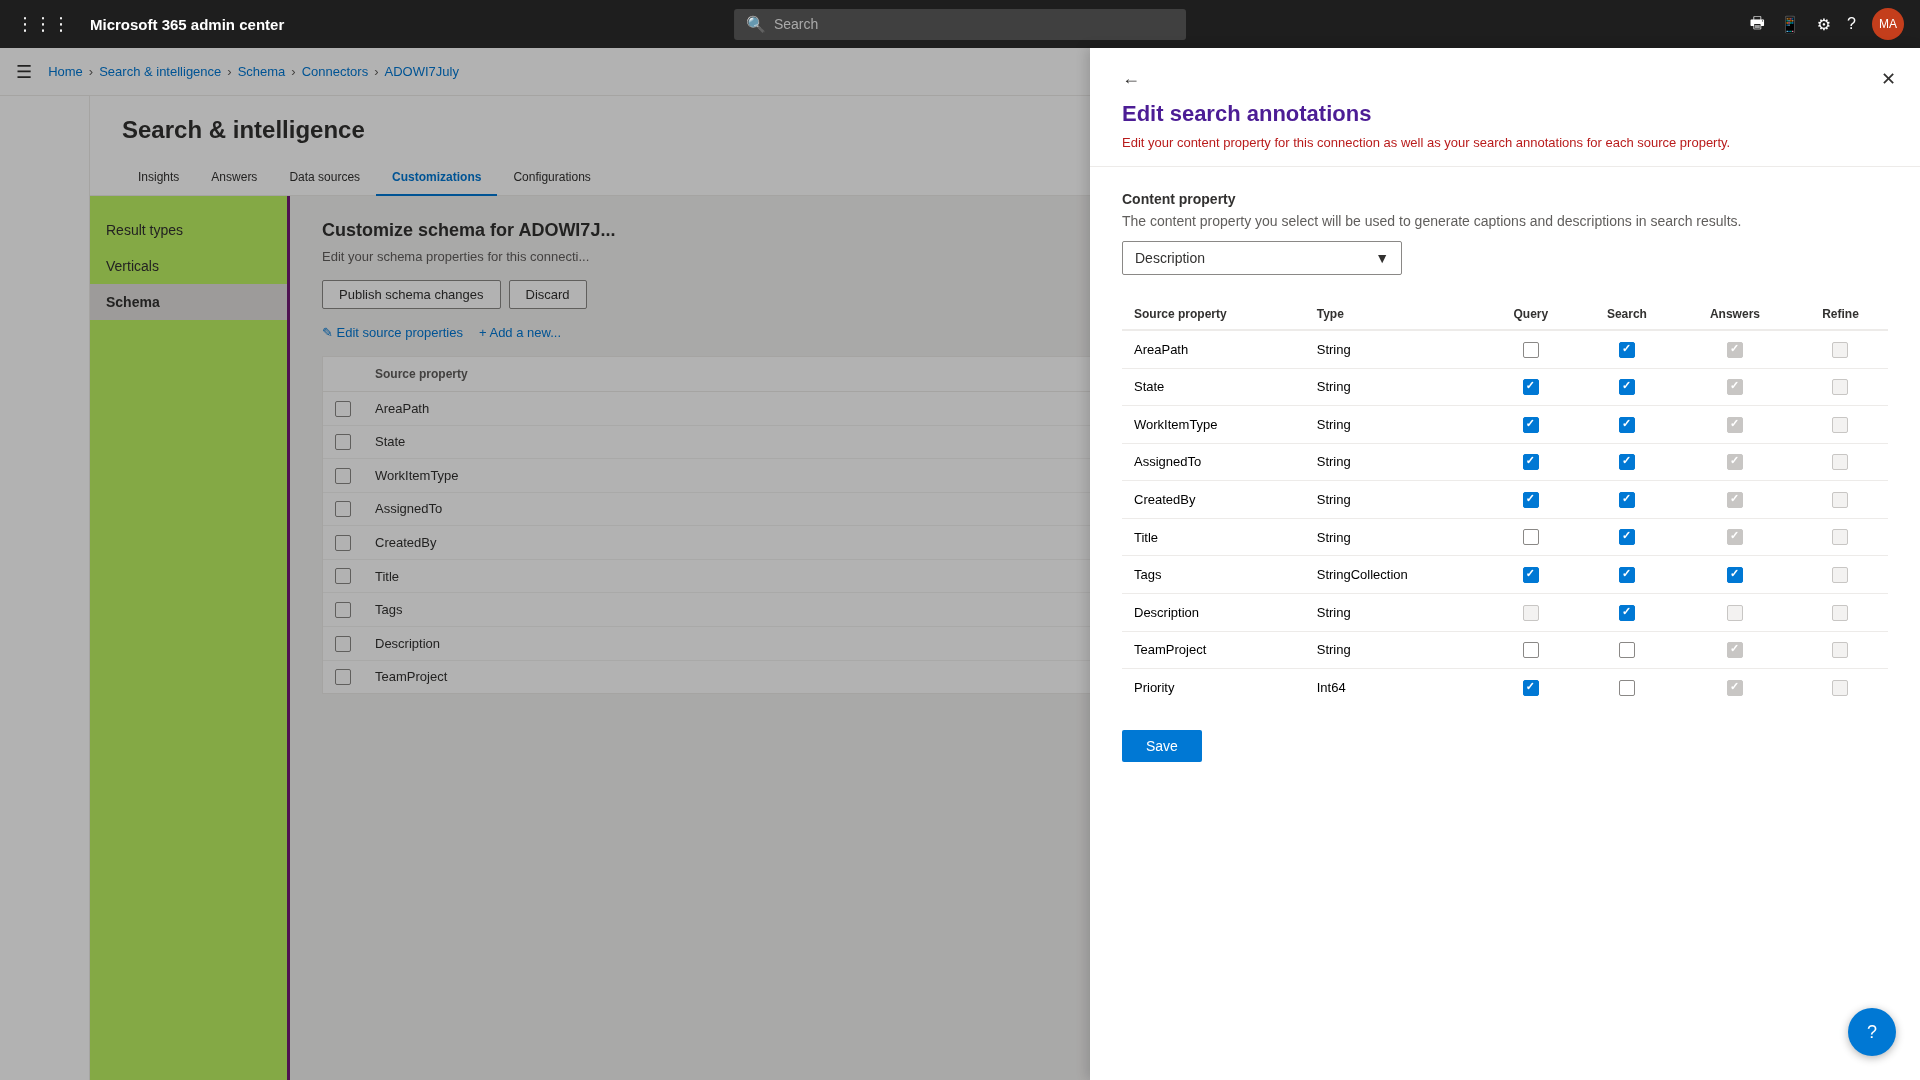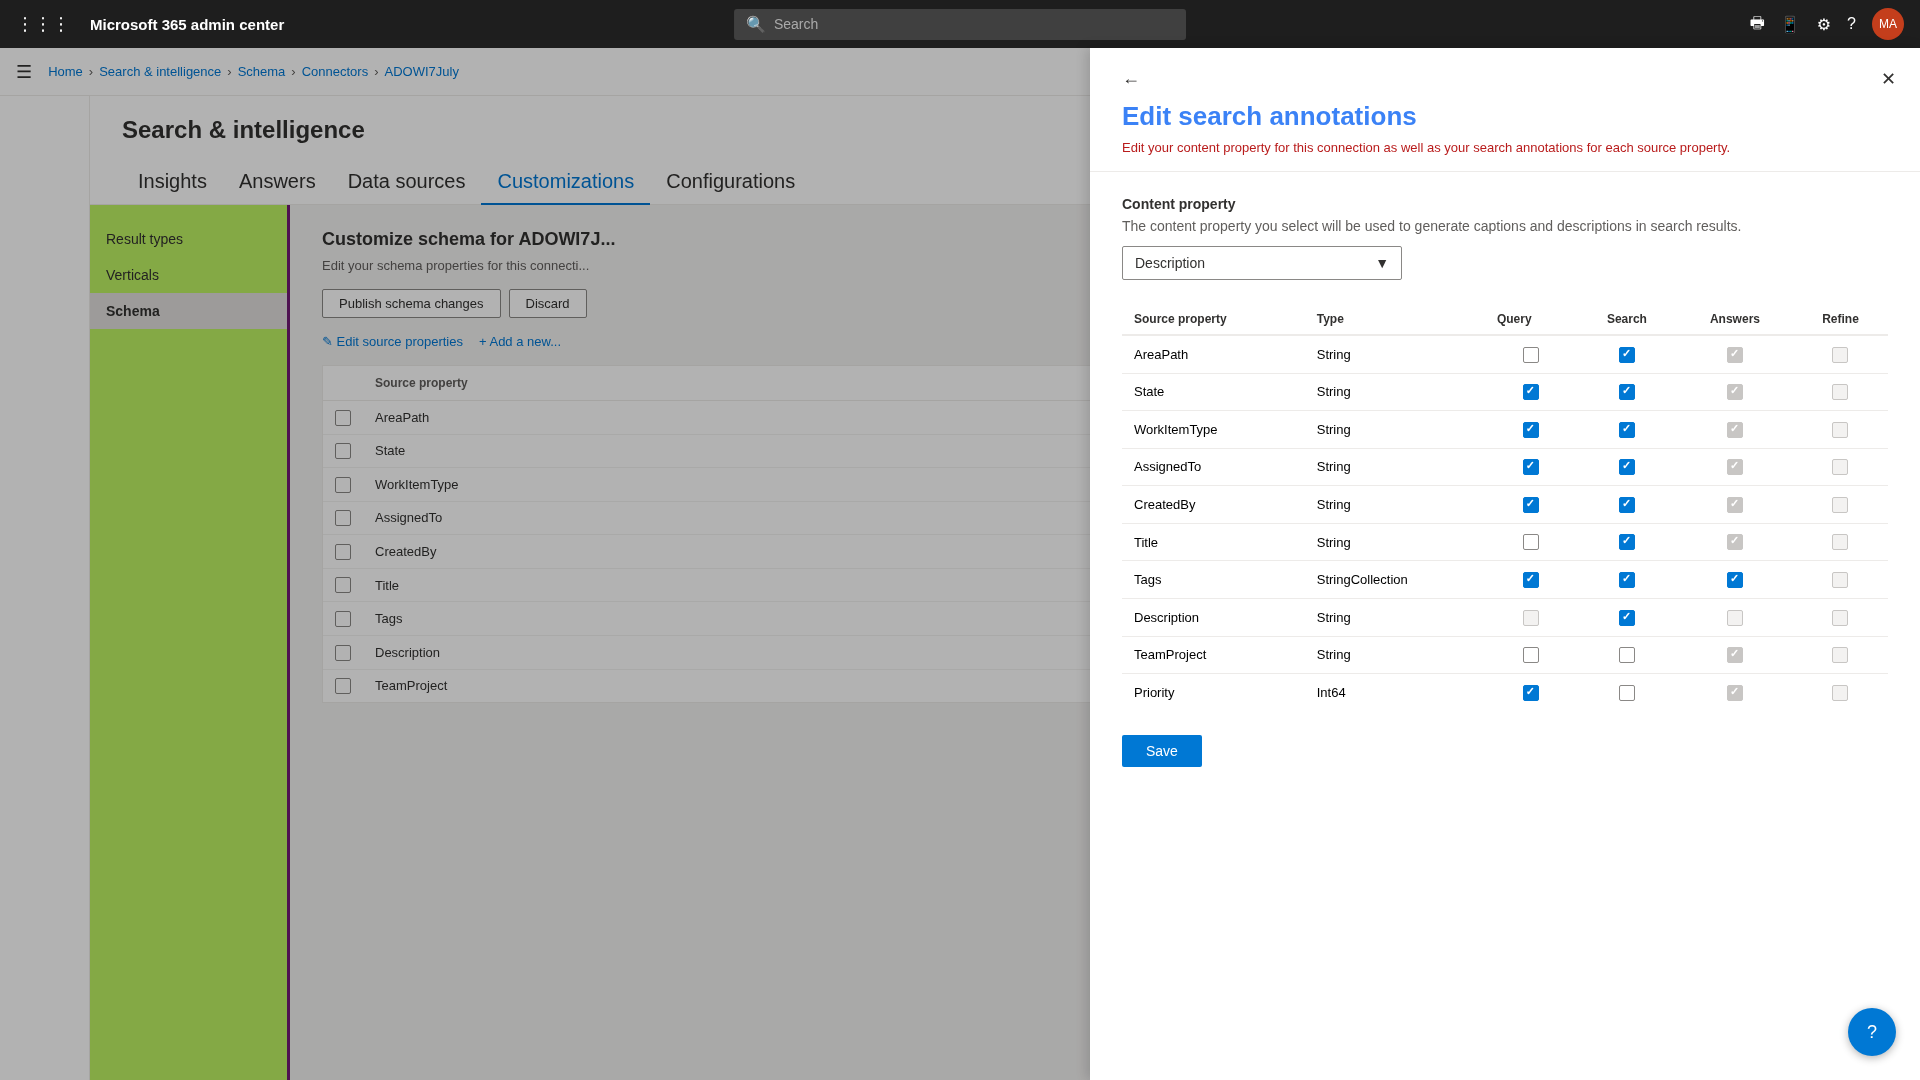--- a/index.html
+++ b/index.html
@@ -94,27 +94,27 @@
     .page-header {
       background: white;
       padding: 20px 32px 0 32px;
       border-bottom: 1px solid #edebe9;
     }
     .page-title { font-size: 24px; font-weight: 700; color: #323130; margin-bottom: 16px; }
 
     .tabs { display: flex; gap: 0; }
     .tab {
       padding: 10px 16px;
-      font-size: 20px;
+      font-size: 12px;
       color: #323130;
       cursor: pointer;
       border-bottom: 2px solid transparent;
       margin-bottom: -1px;
     }
-    .tab.active { color: #0078d4; border-bottom: 2px solid #0078d4; font-weight: 400; }
+    .tab.active { color: #0078d4; border-bottom: 2px solid #0078d4; font-weight: 700; }
 
     .page-body {
       display: flex;
       flex: 1;
       overflow: hidden;
     }
 
     
     .sec-sidebar {
       width: 200px;
@@ -174,21 +174,21 @@
     .panel-header {
       padding: 20px 32px 0 32px;
       border-bottom: 1px solid #edebe9;
       position: sticky; top: 0; background: white; z-index: 10;
     }
     .panel-back { font-size: 18px; color: #323130; cursor: pointer; margin-bottom: 12px; display: inline-block; }
     .panel-close {
       position: absolute; top: 20px; right: 24px;
       font-size: 18px; color: #323130; cursor: pointer;
     }
-    .panel-title { font-size: 26px; font-weight: 700; color: #3b82f6; margin-bottom: 8px; }
+    .panel-title { font-size: 22px; font-weight: 700; color: #4c1d95; margin-bottom: 8px; }
     .panel-desc { font-size: 13px; color: #b91c1c; margin-bottom: 16px; }
 
     .panel-body { padding: 24px 32px; flex: 1; }
 
     .section-label { font-size: 14px; font-weight: 700; color: #323130; margin-bottom: 6px; }
     .section-desc { font-size: 14px; color: #605e5c; margin-bottom: 12px; }
 
     .dropdown-select {
       width: 280px; padding: 8px 12px;
       border: 1px solid #8a8886; border-radius: 2px;
@@ -397,21 +397,21 @@
     <div class="dropdown-select">
       <span>Description</span>
       <span>▼</span>
     </div>
 
     <table class="anno-table">
       <thead>
         <tr>
           <th>Source property</th>
           <th>Type</th>
-          <th style="text-align:left">Query</th>
+          <th style="text-align:center">Query</th>
           <th style="text-align:center">Search</th>
           <th style="text-align:center">Answers</th>
           <th style="text-align:center">Refine</th>
         </tr>
       </thead>
       <tbody id="anno-rows">
           <tr>
     <td>AreaPath</td>
     <td>String</td>
     <td class="checkbox-cell"><span class="cb cb-unchecked"></span></td>

